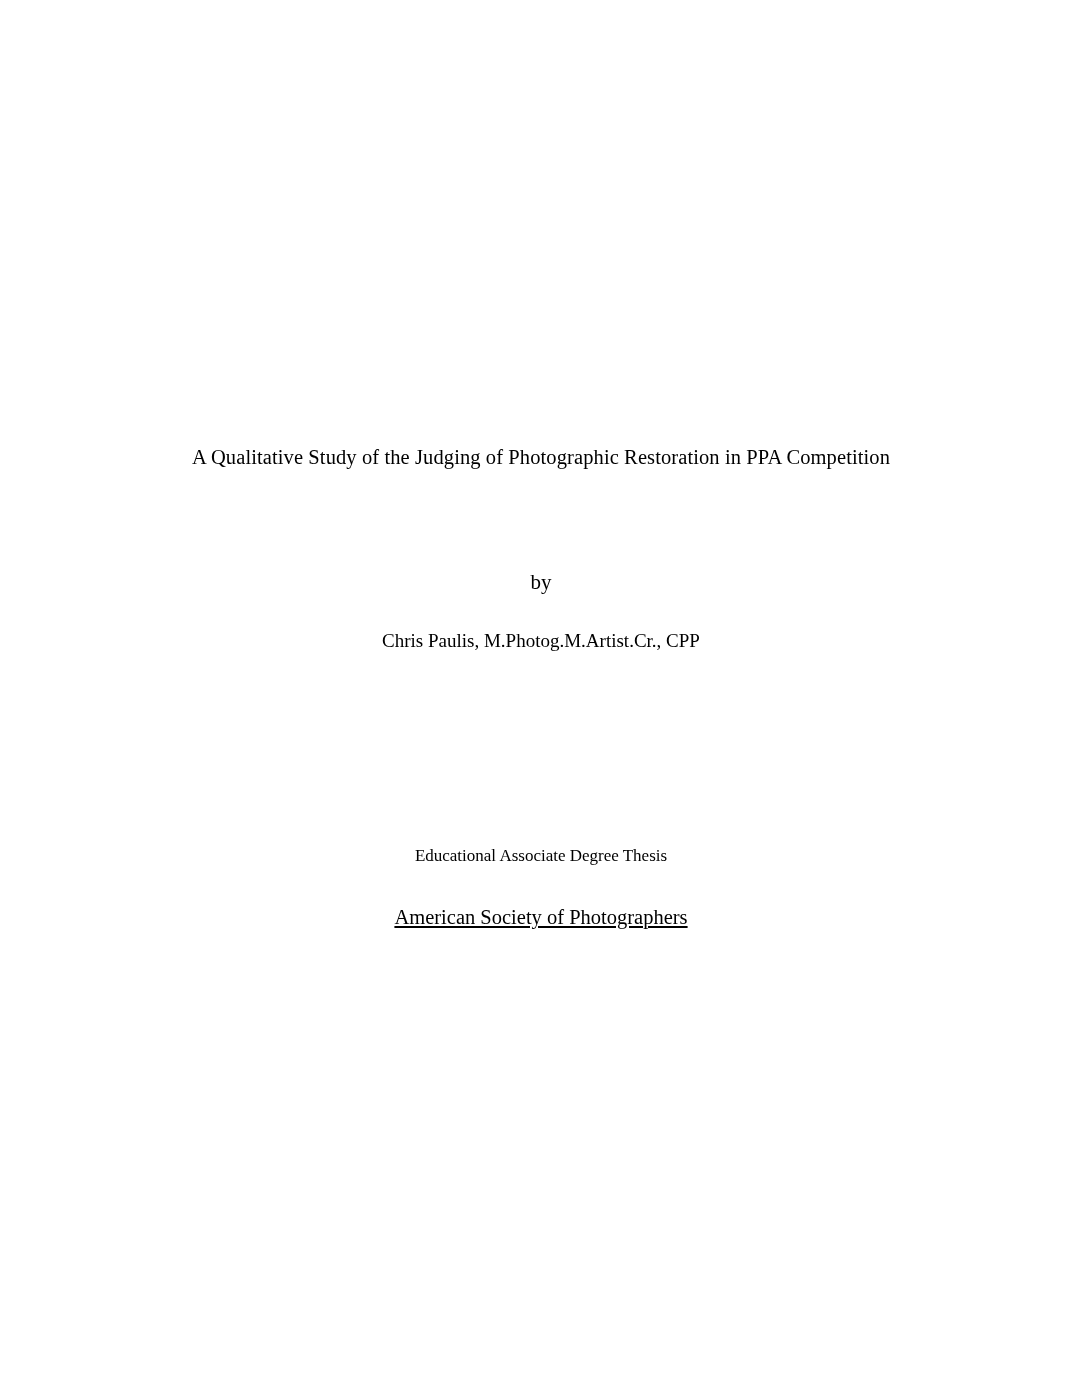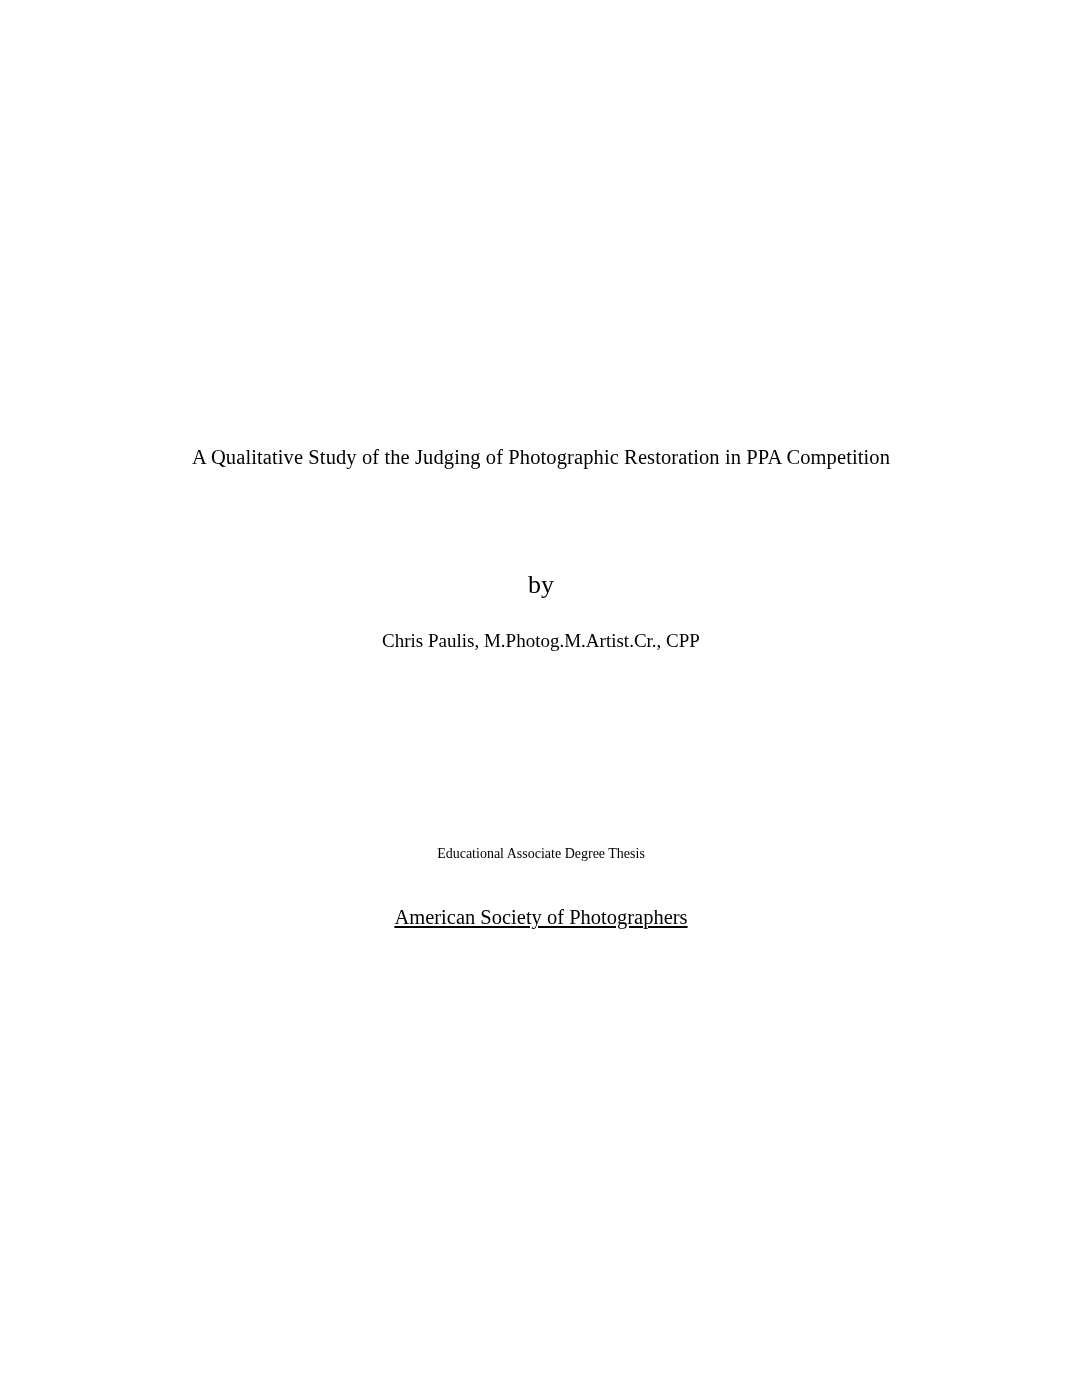--- a/index.html
+++ b/index.html
@@ -24,29 +24,29 @@
     text-align: center;
     white-space: nowrap;
   }
   .title-line {
     top: 446px;
     font-size: 20.5px;
     letter-spacing: 0.1px;
   }
   .by-line {
     top: 570px;
-    font-size: 26px;
+    font-size: 21px;
   }
   .author-line {
     top: 630px;
     font-size: 19px;
   }
   .degree-line {
     top: 846px;
-    font-size: 14px;
+    font-size: 17px;
   }
   .org-line {
     top: 906px;
     font-size: 20.5px;
     text-decoration: underline;
   }
   .date-line {
     top: 1166px;
     font-size: 20.5px;
   }

